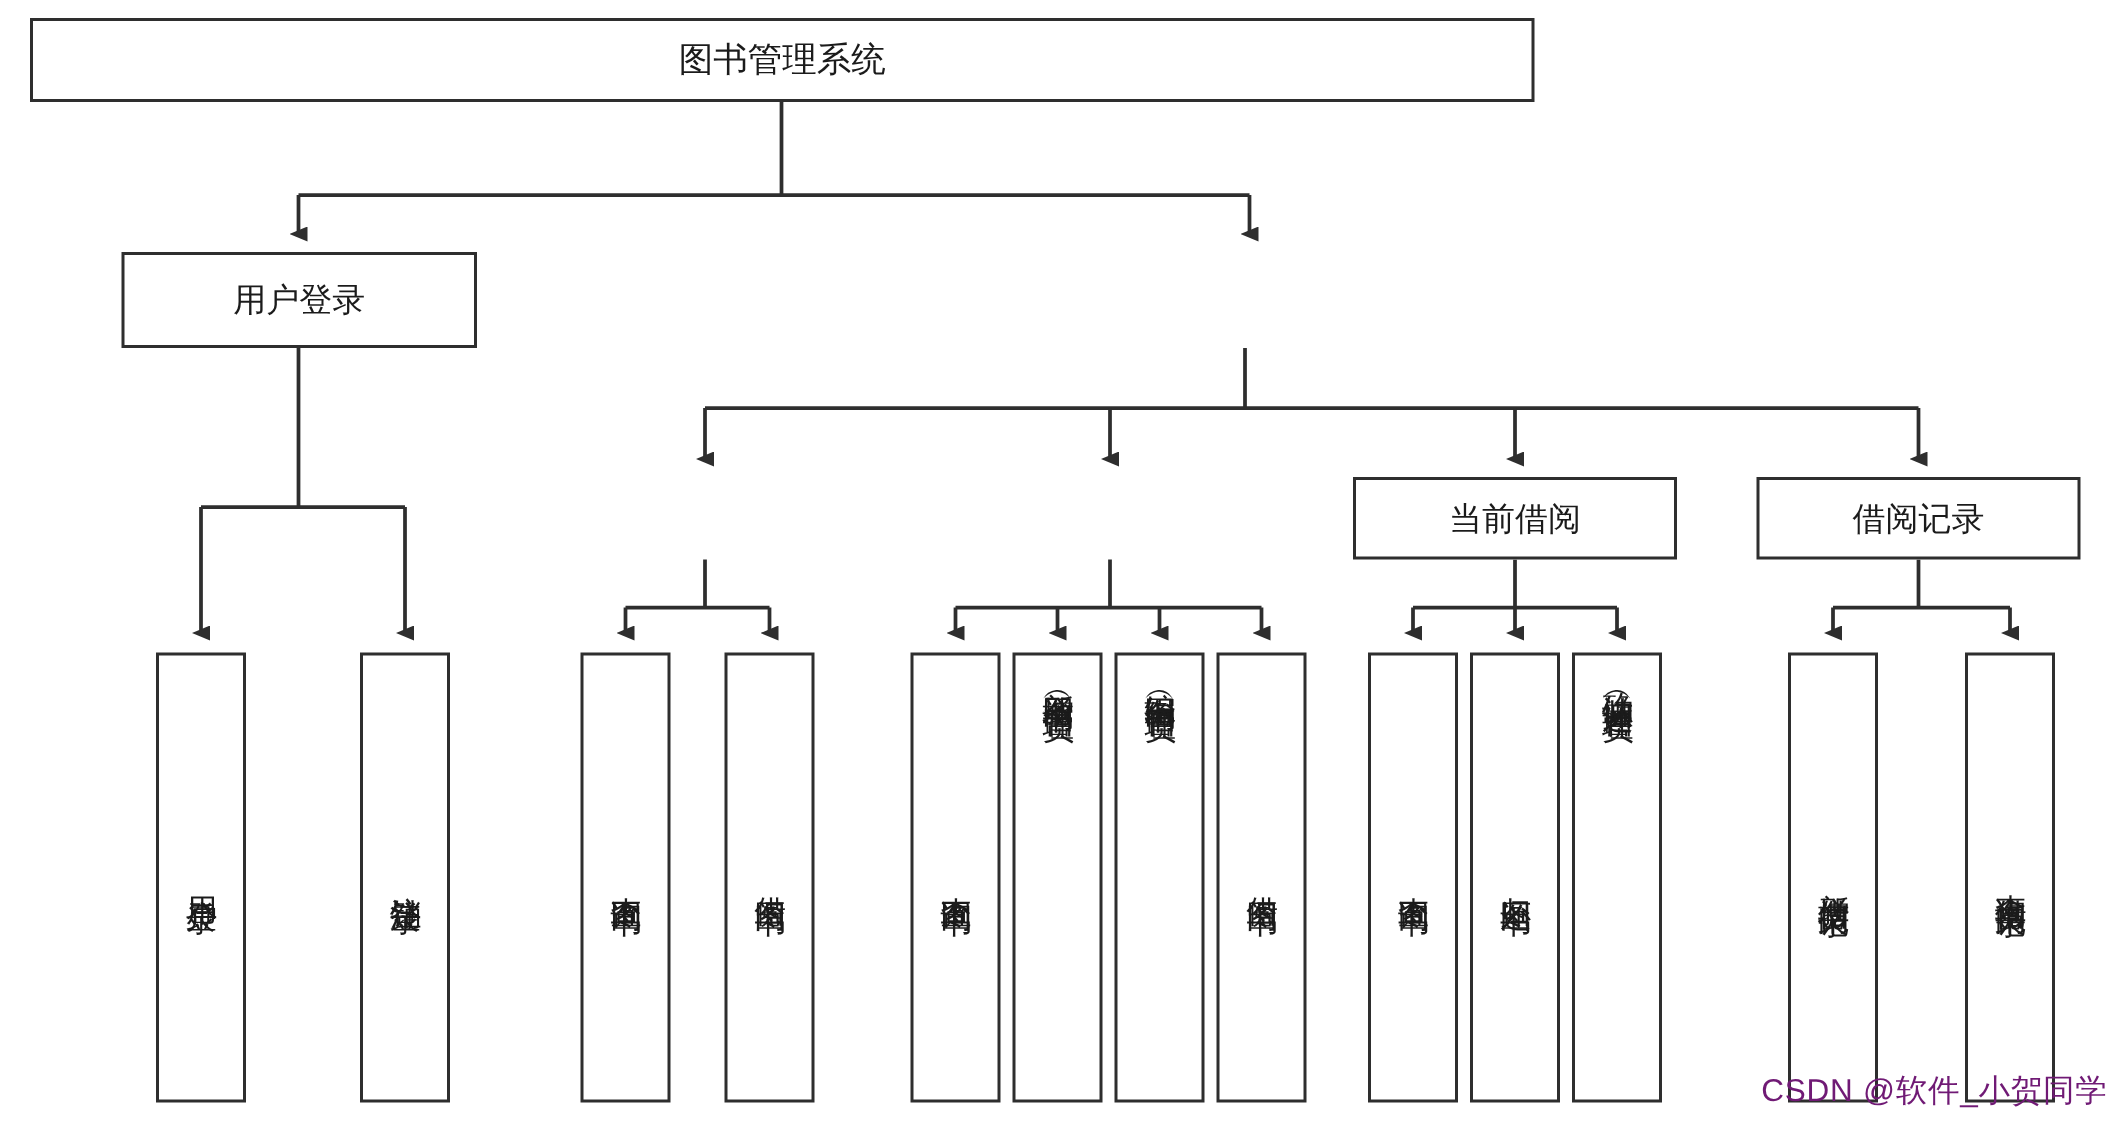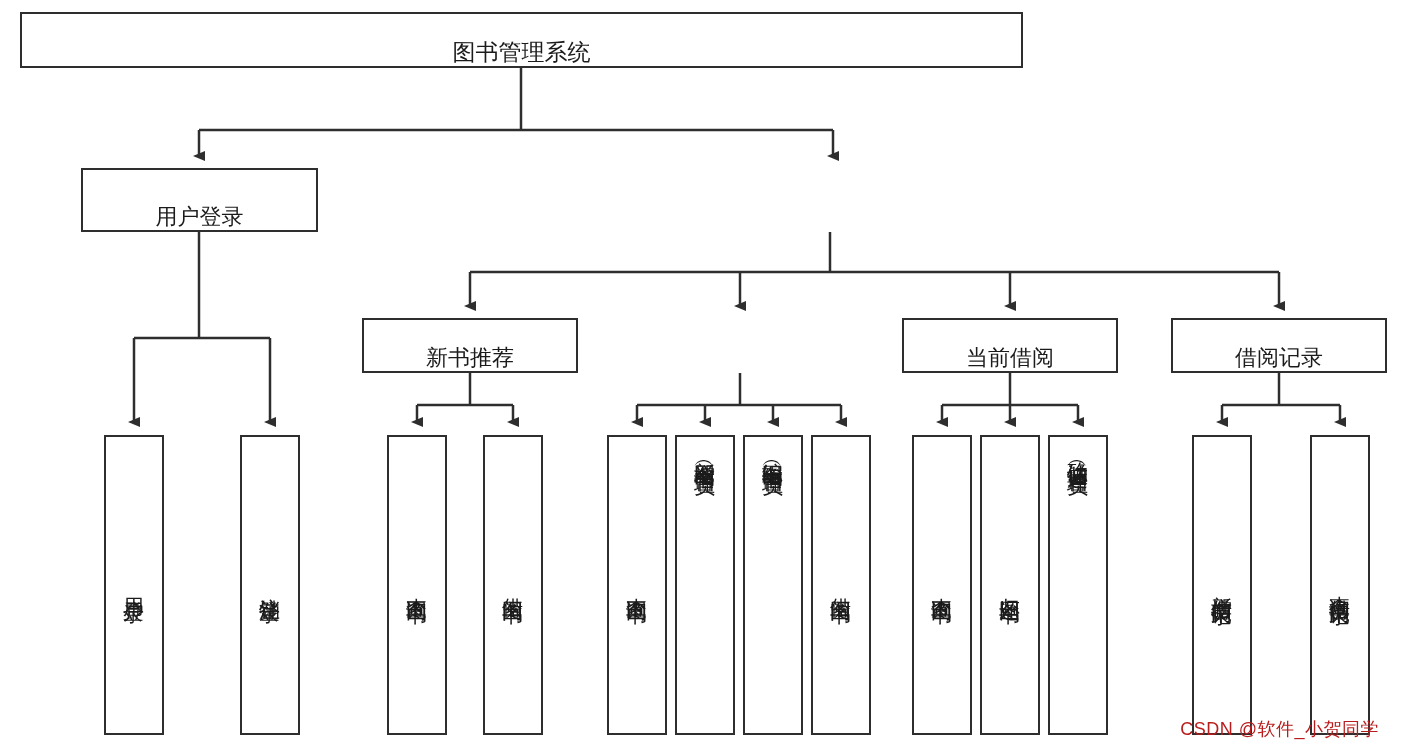--- a/index.html
+++ b/index.html
@@ -25,21 +25,21 @@
     width: 1405px;
     height: 747px;
     pointer-events: none;
   }
   .node {
     position: absolute;
     box-sizing: border-box;
     background: #ffffff;
     border: 2px solid #2e2e2e;
     display: flex;
-    align-items: flex-end;
+    align-items: center;
     justify-content: center;
     color: #1b1b1b;
   }
   .node .lbl {
     display: block;
     text-align: center;
     line-height: 1.18;
     color: #1b1b1b;
   }
   
@@ -60,24 +60,24 @@
     font-size: 21px;
     letter-spacing: 2px;
     line-height: 1;
   }
   .node.vert.mid {
     align-items: center;
     padding-top: 0;
   }
   .watermark {
     position: absolute;
-    right: 26px;
+    right: 0;
     bottom: 6px;
-    font-size: 18px;
-    color: #b91c1c;
+    font-size: 21px;
+    color: #701a75;
     white-space: nowrap;
     letter-spacing: 0.5px;
   }
 </style>
 </head>
 <body>
 
 <div id="canvas">
 
   <svg class="wires" viewBox="0 0 1405 747">
@@ -132,23 +132,20 @@
 
   <div class="node horiz root" style="left:20px; top:12px; width:1003px; height:56px;">
     <span class="lbl">图书管理系统</span>
   </div>
 
   <div class="node horiz" style="left:81px; top:168px; width:237px; height:64px;">
     <span class="lbl">用户登录</span>
   </div>
 
 
-  <div class="node horiz" style="left:362px; top:318px; width:216px; height:55px;">
-    <span class="lbl">新书推荐</span>
-  </div>
 
 
   <div class="node horiz" style="left:902px; top:318px; width:216px; height:55px;">
     <span class="lbl">当前借阅</span>
   </div>
 
   <div class="node horiz" style="left:1171px; top:318px; width:216px; height:55px;">
     <span class="lbl">借阅记录</span>
   </div>
 

